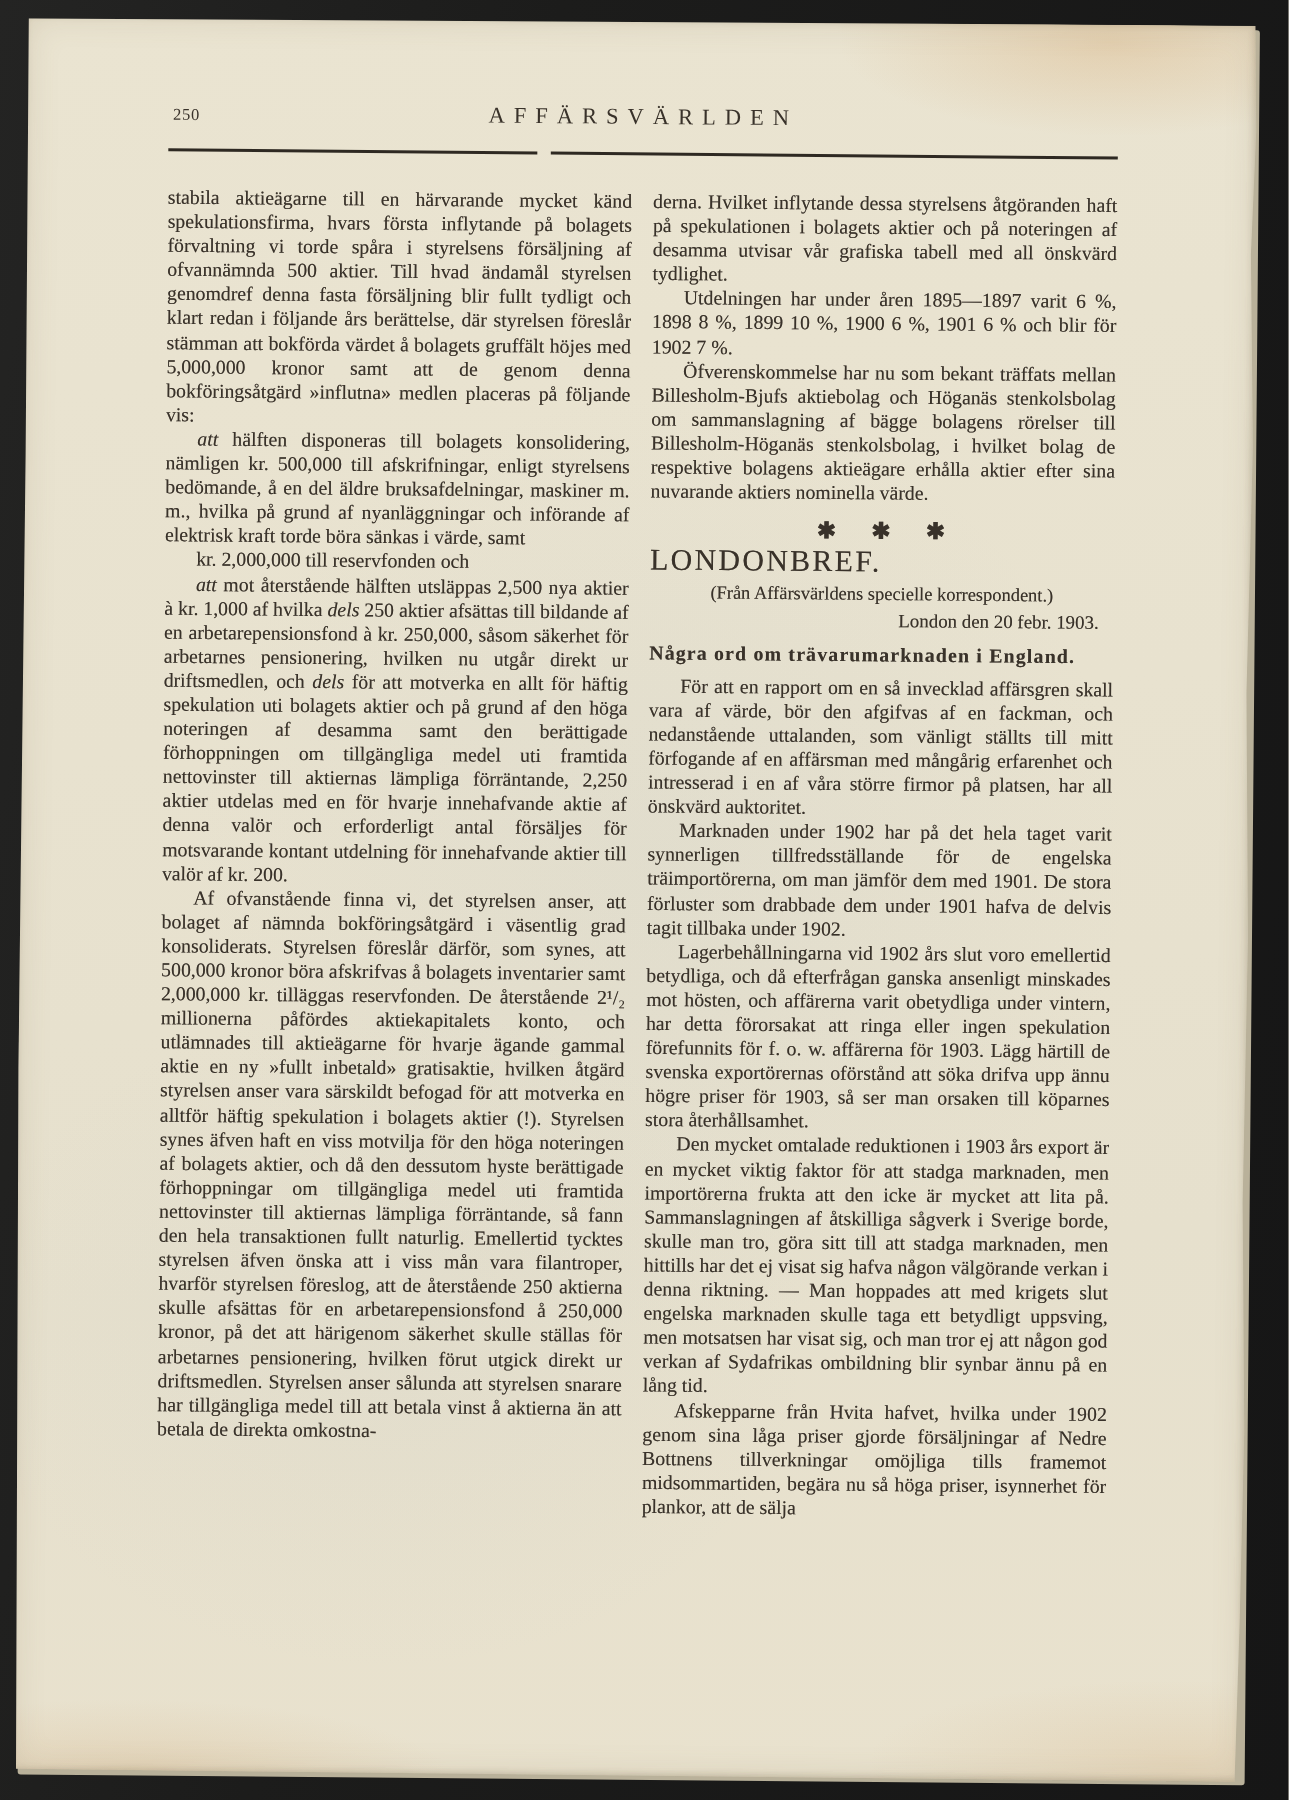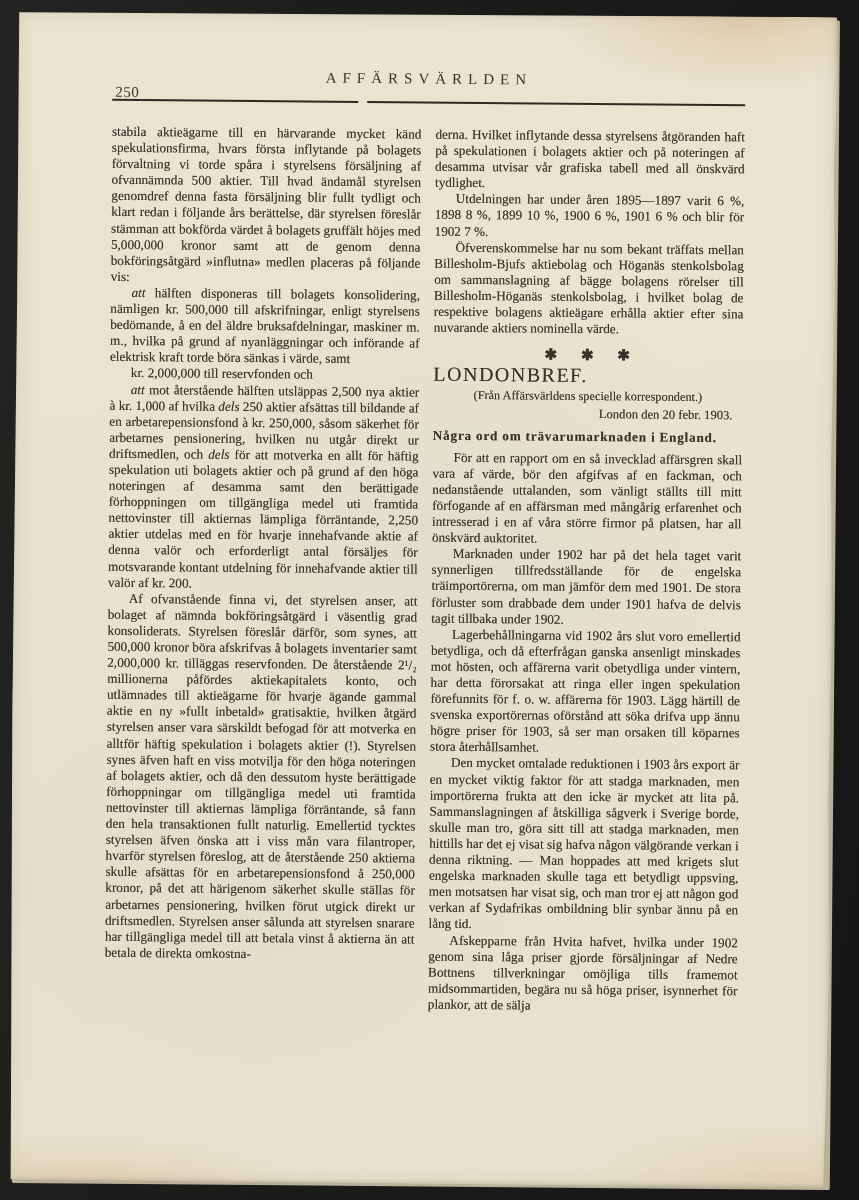--- a/index.html
+++ b/index.html
@@ -25,21 +25,21 @@
       radial-gradient(ellipse 300px 70px at 10% 100%, rgba(205,160,105,0.22), rgba(205,160,105,0) 70%),
       radial-gradient(ellipse 300px 80px at 95% 99%, rgba(205,160,105,0.20), rgba(205,160,105,0) 70%),
       radial-gradient(ellipse 420px 420px at 52% 48%, rgba(168,182,190,0.10), rgba(168,182,190,0) 75%),
       radial-gradient(ellipse 380px 300px at 30% 75%, rgba(170,182,188,0.08), rgba(170,182,188,0) 75%),
       linear-gradient(175deg,#eae4d1 0%,#e8e2cf 40%,#e6e0cd 70%,#e9e2ce 100%);
     box-shadow:inset 0 0 22px rgba(125,105,72,0.18), inset -3px 0 5px rgba(100,88,62,0.18), inset 0 -2px 4px rgba(100,88,62,0.15);
     clip-path:polygon(0.15% 0.2%, 99.75% 0, 99.9% 6%, 99.55% 13%, 99.85% 24%, 99.5% 38%, 99.8% 52%, 99.55% 67%, 99.85% 80%, 99.6% 91%, 99.3% 100%, 0.35% 99.85%, 0.05% 60%, 0.2% 25%);
     color:#39322a;
   }
   .header{position:relative;height:20px;margin:57px 93px 0 95px;}
-  .page-number{position:absolute;left:3px;top:16px;font-size:15px;letter-spacing:0.5px;text-align:right;}
+  .page-number{position:absolute;left:3px;top:3px;font-size:11px;letter-spacing:0.5px;text-align:right;}
   .masthead{position:absolute;left:0;right:0;top:0;text-align:center;font-size:15px;letter-spacing:6px;}
   .rule{display:flex;margin:11px 93px 0 95px;gap:9px;}
   .rule .seg-a{width:246px;height:2px;background:#2e2922;}
   .rule .seg-b{flex:1;height:2px;background:#2e2922;}
   .columns{display:flex;gap:14px;margin:23px 93px 0 95px;}
   .col{flex:1 1 0;font-size:13.2px;line-height:16.1px;text-align:justify;
        text-shadow:0 0 0.4px rgba(57,50,42,0.55);}
   .col p{margin:0;}
   .col p.indent{text-indent:21px;}
   .divider{text-align:center;font-size:15px;font-weight:bold;word-spacing:16px;

